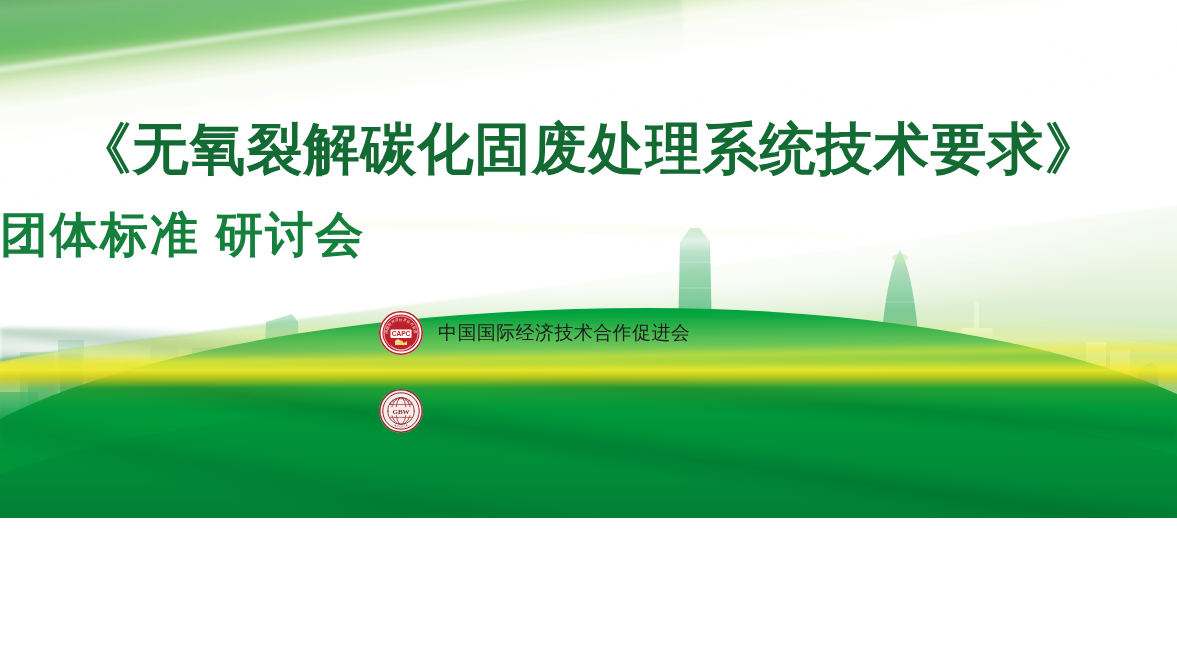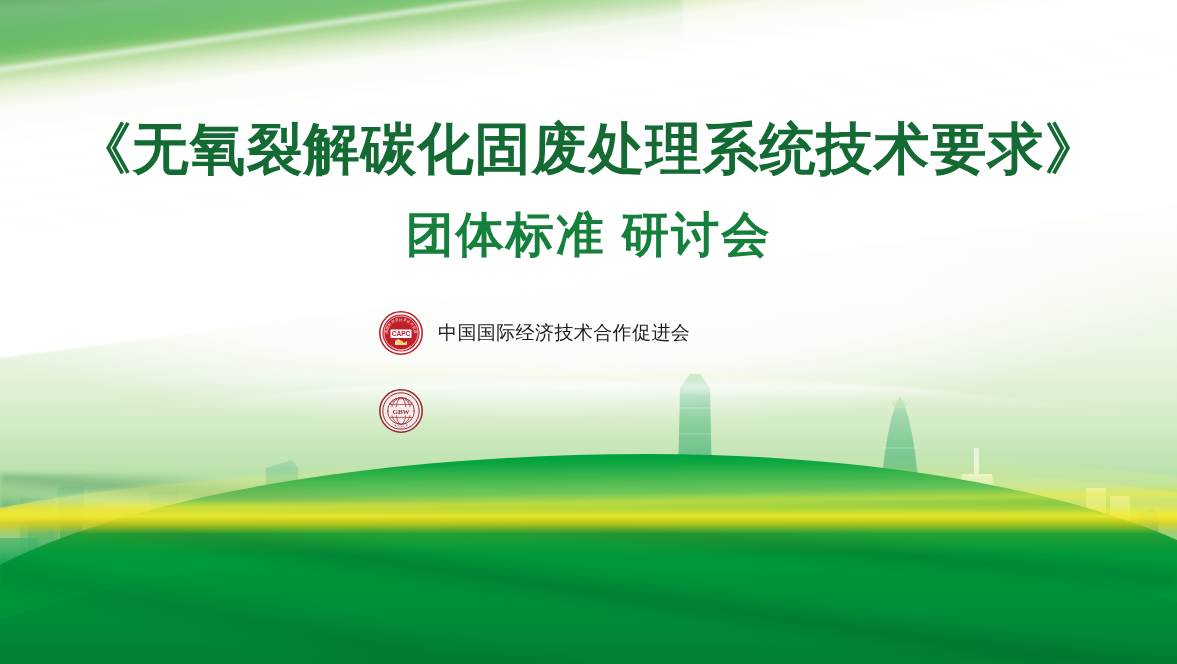--- a/index.html
+++ b/index.html
@@ -5,21 +5,21 @@
   * { margin:0; padding:0; box-sizing:border-box; }
   html, body {
     width:1177px; height:664px;
     overflow:hidden;
     background:#ffffff;
     font-family:"Liberation Sans","DejaVu Sans",sans-serif;
   }
 
   #slide {
     position:relative;
-    width:1177px; height:664px;
+    width:1177px; height:518px;
     overflow:hidden;
     background:#ffffff;
   }
 
   
   .bg-layer { position:absolute; inset:0; pointer-events:none; }
 
   
   #bg-wash {
     background:linear-gradient(to bottom,
@@ -195,21 +195,21 @@
     text-shadow:
       0 0 3px rgba(255,255,255,0.95),
       1px 1px 0 rgba(255,255,255,0.85),
      -1px -1px 0 rgba(255,255,255,0.85),
       2px 3px 4px rgba(255,255,255,0.8);
     white-space:nowrap;
   }
 
   #title-sub {
     position:absolute; left:0; top:204px; width:1177px;
-    text-align:center;
+    text-align:left;
     font-size:48px; line-height:62px;
     font-weight:bold;
     letter-spacing:2px;
     color:#15803c;
     text-shadow:
       0 0 3px rgba(255,255,255,0.95),
       1px 1px 0 rgba(255,255,255,0.85),
      -1px -1px 0 rgba(255,255,255,0.85),
       2px 3px 4px rgba(255,255,255,0.8);
     white-space:nowrap;

